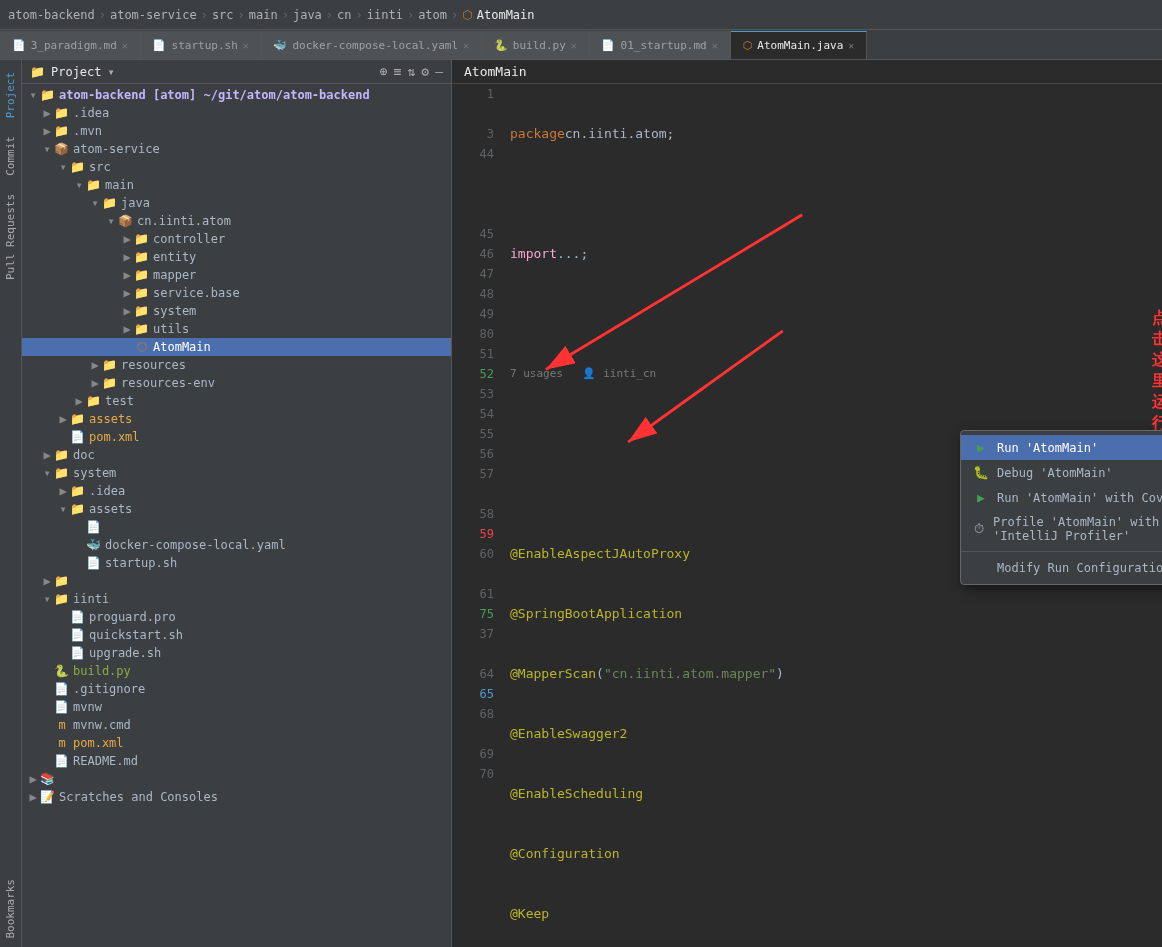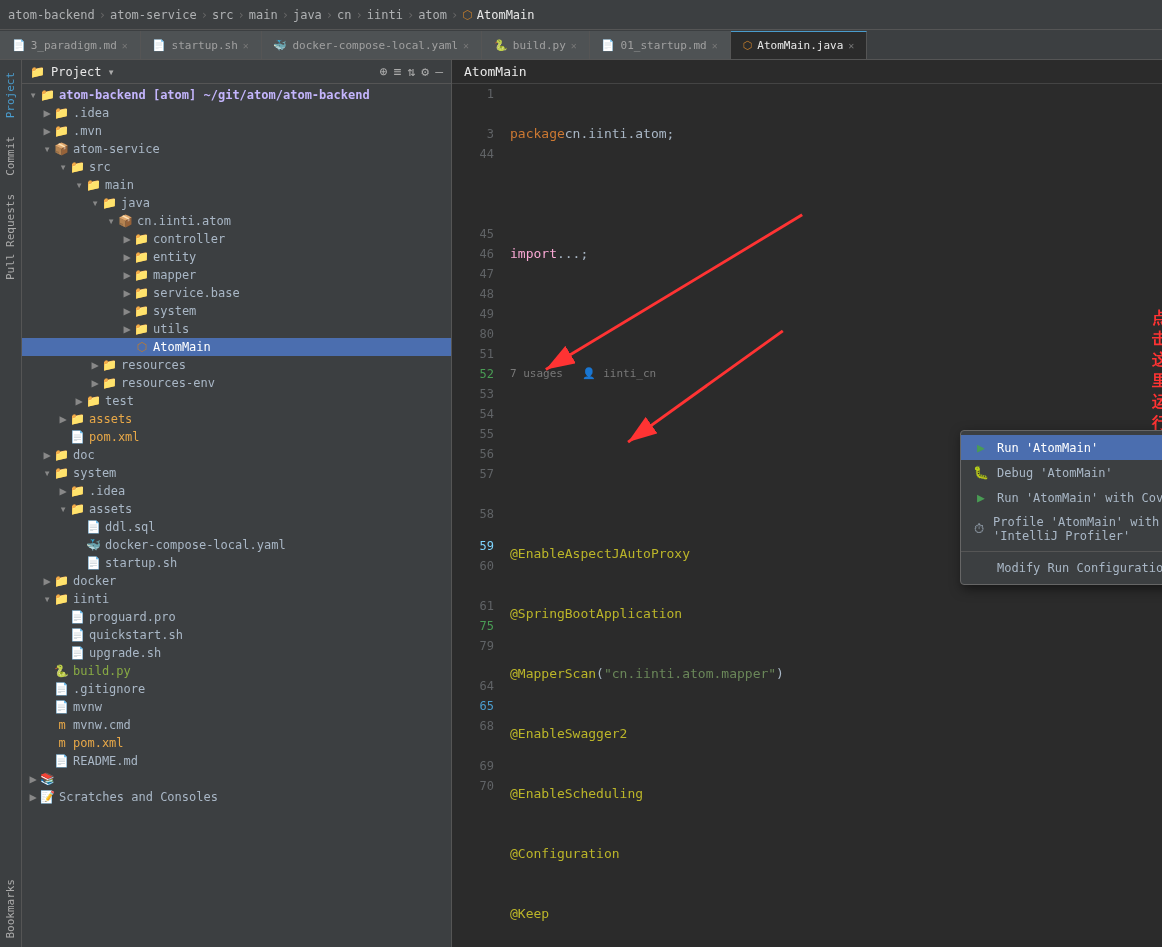--- a/index.html
+++ b/index.html
@@ -522,39 +522,37 @@
 
       <div class="tree-item" style="padding-left:34px;">
         <span class="arrow">▾</span>
         <span class="icon">📁</span>
         <span class="label">assets</span>
       </div>
 
       <div class="tree-item" style="padding-left:50px;">
         <span class="arrow" style="opacity:0;">▶</span>
         <span class="icon">📄</span>
-        <span class="label">ddl.sql</span>
       </div>
 
       <div class="tree-item" style="padding-left:50px;">
         <span class="arrow" style="opacity:0;">▶</span>
         <span class="icon">🐳</span>
         <span class="label">docker-compose-local.yaml</span>
       </div>
 
       <div class="tree-item" style="padding-left:50px;">
         <span class="arrow" style="opacity:0;">▶</span>
         <span class="icon">📄</span>
         <span class="label">startup.sh</span>
       </div>
 
       <div class="tree-item" style="padding-left:18px;">
         <span class="arrow">▶</span>
         <span class="icon">📁</span>
-        <span class="label">docker</span>
       </div>
 
       <div class="tree-item" style="padding-left:18px;">
         <span class="arrow">▾</span>
         <span class="icon">📁</span>
         <span class="label">iinti</span>
       </div>
 
       <div class="tree-item" style="padding-left:34px;">
         <span class="arrow" style="opacity:0;">▶</span>
@@ -645,26 +643,26 @@
         <span class="ln">80</span>
         <span class="ln">51</span>
         <span class="ln" style="color:#499c54;">52</span>
         <span class="ln">53</span>
         <span class="ln">54</span>
         <span class="ln">55</span>
         <span class="ln">56</span>
         <span class="ln">57</span>
         <span class="ln"></span>
         <span class="ln">58</span>
-        <span class="ln" style="color:#7dd3fc;margin-top:12px;">59</span>
+        <span class="ln" style="color:#ef4444;">59</span>
         <span class="ln">60</span>
         <span class="ln"></span>
         <span class="ln">61</span>
         <span class="ln" style="color:#499c54;">75</span>
-        <span class="ln">79</span>
+        <span class="ln">37</span>
         <span class="ln"></span>
         <span class="ln">64</span>
         <span class="ln" style="color:#4a9ccd;">65</span>
         <span class="ln">68</span>
         <span class="ln"></span>
         <span class="ln">69</span>
         <span class="ln">70</span>
       </div>
 
       <div class="code-content">

